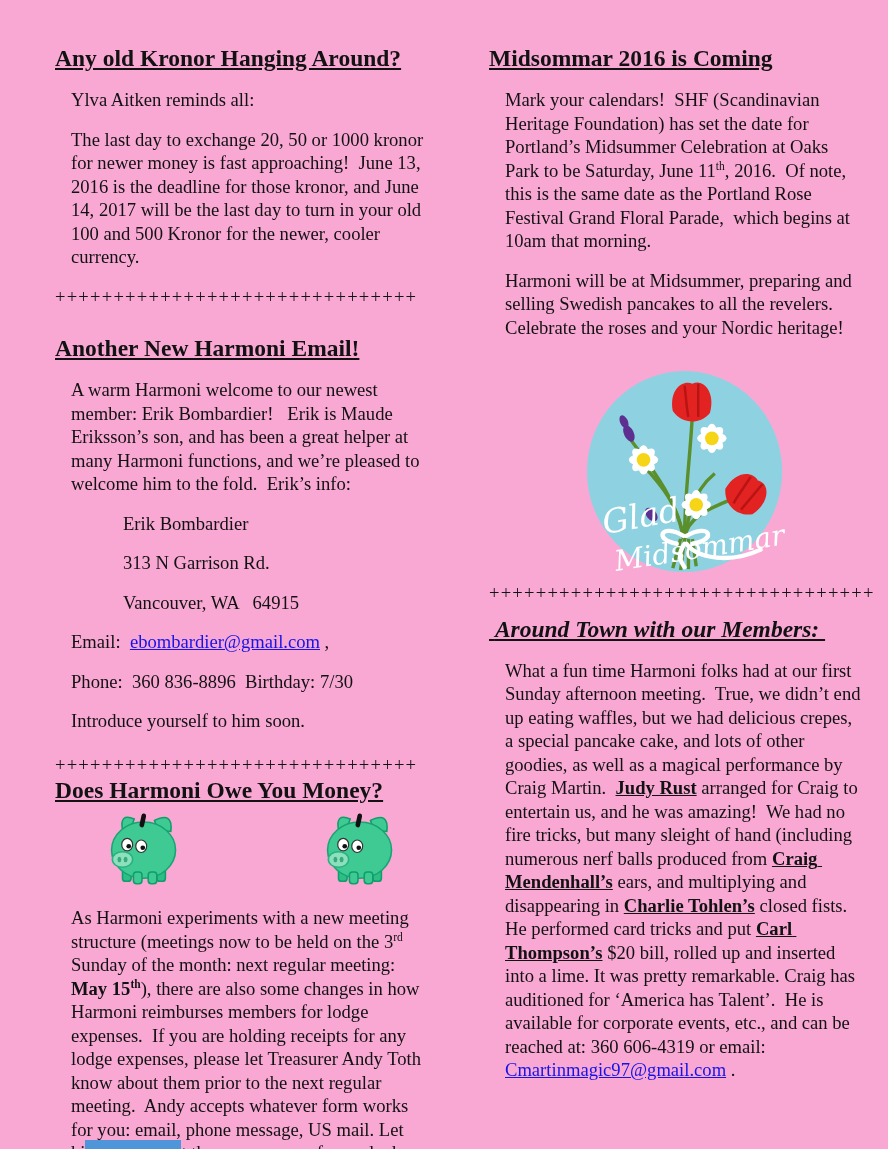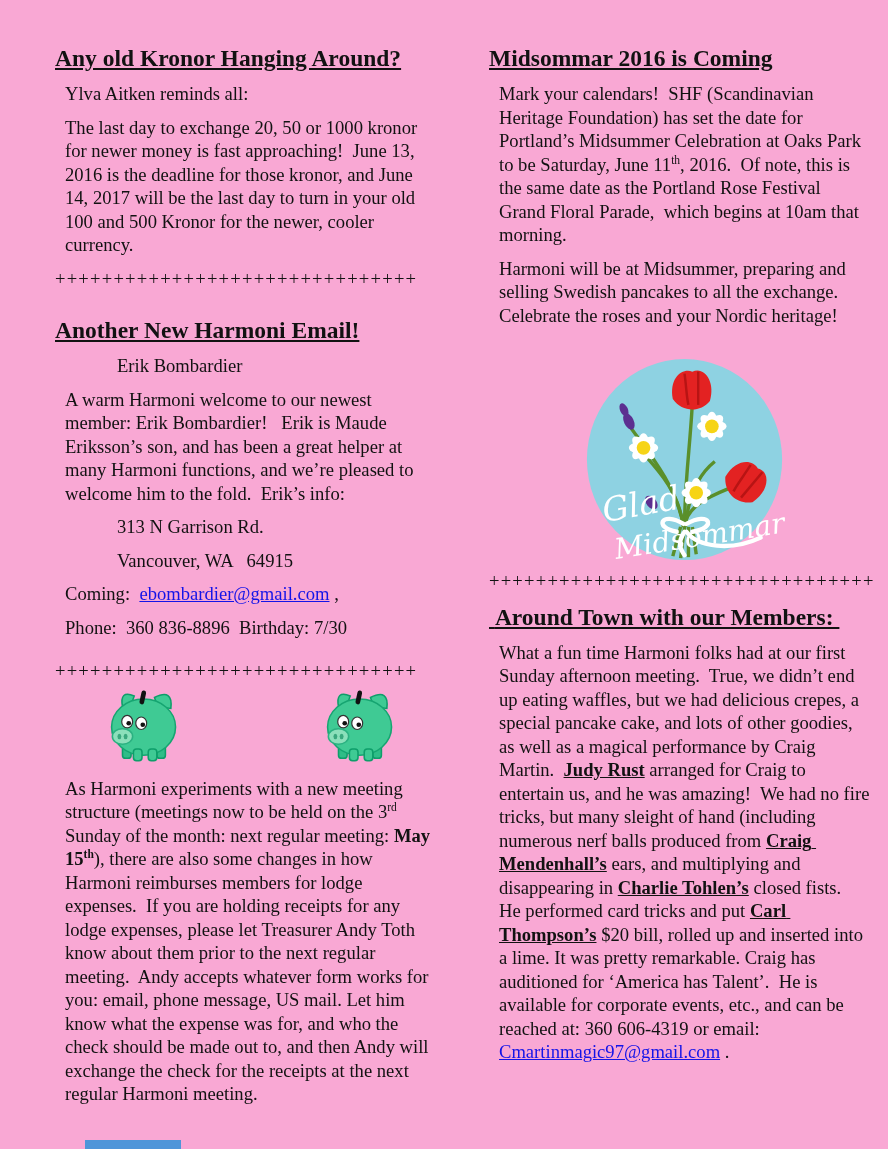--- a/index.html
+++ b/index.html
@@ -10,24 +10,24 @@
   }
   .columns { display:flex; padding:44px 0 0 55px; gap:46px; }
   .col { display:block; }
   .col-left  { width:388px; }
   .col-right { width:392px; }
 
   .article-title {
     font-size:23.5px; font-weight:bold; text-decoration:underline;
     line-height:28px; margin:0 0 2px 0; white-space:pre-wrap;
   }
-  .article-title.italic { }
+  .article-title.italic { font-style:italic; }
 
   .body-text {
-    font-size:18.6px; line-height:23.5px; margin:10px; white-space:pre-wrap;
+    font-size:18.6px; line-height:23.5px; margin:16px; white-space:pre-wrap;
   }
   .address-line { padding-left:52px; }
   .separator {
     font-size:18.6px; line-height:23.5px; letter-spacing:1.2px;
     white-space:nowrap; overflow:hidden; margin:0;
   }
   .gap-lg { margin-top:26px; }
   .gap-md { margin-top:20px; }
   .gap-sm { margin-top:10px; }
 
@@ -58,30 +58,32 @@
 
       <div>
         <h2 class="article-title">Any old Kronor Hanging Around?</h2>
         <p class="body-text">Ylva Aitken reminds all:</p>
         <p class="body-text">The last day to exchange 20, 50 or 1000 kronor for newer money is fast approaching!  June 13, 2016 is the deadline for those kronor, and June 14, 2017 will be the last day to turn in your old 100 and 500 Kronor for the newer, cooler currency.</p>
         <p class="separator">+++++++++++++++++++++++++++++++</p>
       </div>
 
       <div class="gap-lg">
         <h2 class="article-title">Another New Harmoni Email!</h2>
+        <p class="body-text">A warm Harmoni welcome to our newest member: Erik Bombardier!   Erik is Maude Eriksson’s son, and has been a great helper at many Harmoni functions, and we’re pleased to welcome him to the fold.  Erik’s info:</p>
         <p class="body-text address-line">Erik Bombardier</p>
-        <p class="body-text">A warm Harmoni welcome to our newest member: Erik Bombardier!   Erik is Maude Eriksson’s son, and has been a great helper at many Harmoni functions, and we’re pleased to welcome him to the fold.  Erik’s info:</p>
         <p class="body-text address-line">313 N Garrison Rd.</p>
         <p class="body-text address-line">Vancouver, WA   64915</p>
-        <p class="body-text"><span class="seg-plain">Coming:  </span><a href="#" class="seg-link">ebombardier@gmail.com</a><span class="seg-plain"> ,</span></p>
+        <p class="body-text"><span class="seg-plain">Email:  </span><a href="#" class="seg-link">ebombardier@gmail.com</a><span class="seg-plain"> ,</span></p>
         <p class="body-text">Phone:  360 836-8896  Birthday: 7/30</p>
+        <p class="body-text">Introduce yourself to him soon.</p>
         <p class="separator gap-md">+++++++++++++++++++++++++++++++</p>
       </div>
 
       <div>
+        <h2 class="article-title">Does Harmoni Owe You Money?</h2>
 
         <div class="piggy-row">
 
           <svg width="86" height="78" viewBox="0 0 110 100">
             <g stroke="#0e9e6a" stroke-width="2">
               <rect x="30" y="70" width="11" height="24" rx="4" fill="#2fbd87"></rect>
               <rect x="74" y="70" width="11" height="24" rx="4" fill="#2fbd87"></rect>
             </g>
             <path d="M30 28 Q26 6 45 14 L39 32 Z" fill="#3fca94" stroke="#0e9e6a" stroke-width="2"></path>
             <path d="M71 16 Q95 4 92 30 L75 28 Z" fill="#3fca94" stroke="#0e9e6a" stroke-width="2"></path>
@@ -125,21 +127,21 @@
 
         <p class="body-text"><span class="seg-plain">As Harmoni experiments with a new meeting structure (meetings now to be held on the 3</span><span class="seg-sup">rd</span><span class="seg-plain"> Sunday of the month: next regular meeting: </span><span class="seg-b">May 15</span><span class="seg-bsup">th</span><span class="seg-plain">), there are also some changes in how Harmoni reimburses members for lodge expenses.  If you are holding receipts for any lodge expenses, please let Treasurer Andy Toth know about them prior to the next regular meeting.  Andy accepts whatever form works for you: email, phone message, US mail. Let him know what the expense was for, and who the check should be made out to, and then Andy will exchange the check for the receipts at the next regular Harmoni meeting.</span></p>
       </div>
     </div>
 
     <div class="col col-right">
 
       <div>
         <h2 class="article-title">Midsommar 2016 is Coming</h2>
         <p class="body-text"><span class="seg-plain">Mark your calendars!  SHF (Scandinavian Heritage Foundation) has set the date for Portland’s Midsummer Celebration at Oaks Park to be Saturday, June 11</span><span class="seg-sup">th</span><span class="seg-plain">, 2016.  Of note, this is the same date as the Portland Rose Festival Grand Floral Parade,  which begins at 10am that morning.</span></p>
-        <p class="body-text">Harmoni will be at Midsummer, preparing and selling Swedish pancakes to all the exchange. Celebrate the roses and your Nordic heritage!</p>
+        <p class="body-text">Harmoni will be at Midsummer, preparing and selling Swedish pancakes to all the revelers. Celebrate the roses and your Nordic heritage!</p>
 
         <div class="badge-wrap">
           <svg width="205" height="212" viewBox="0 0 210 215">
             <ellipse cx="104" cy="106" rx="100" ry="103" fill="#8ed2e2"></ellipse>
 
             <g stroke="#5a8f2b" stroke-width="3.5" fill="none">
               <path d="M103 175 C 98 140, 80 120, 62 100"></path>
               <path d="M104 175 C 104 130, 110 90, 112 48"></path>
               <path d="M105 175 C 108 140, 120 120, 135 108"></path>
               <path d="M104 175 C 106 150, 140 140, 158 132"></path>

